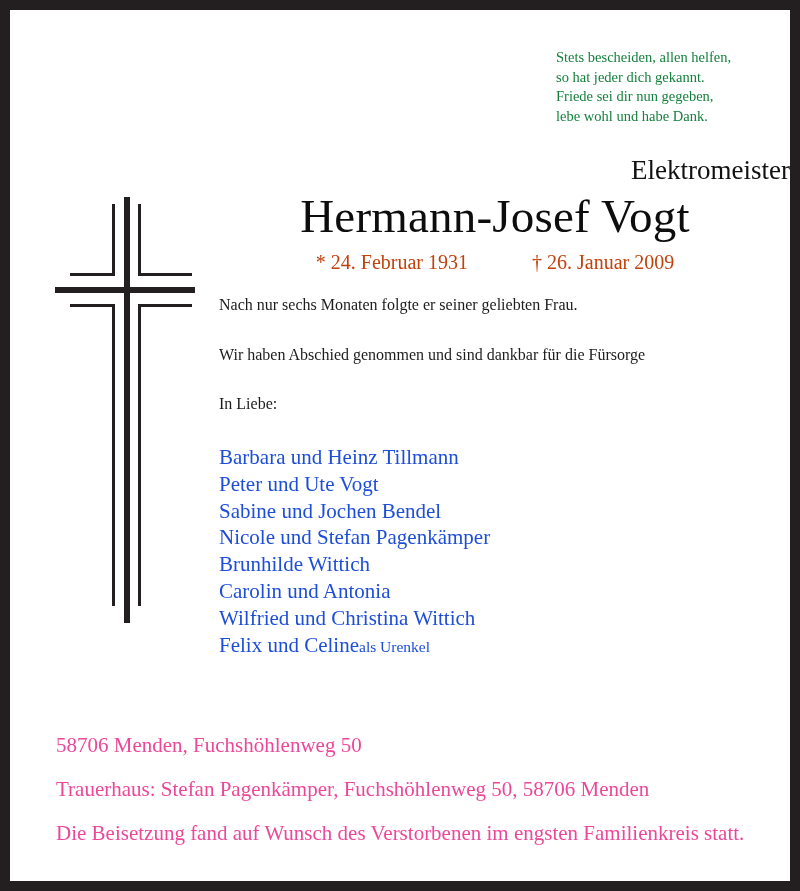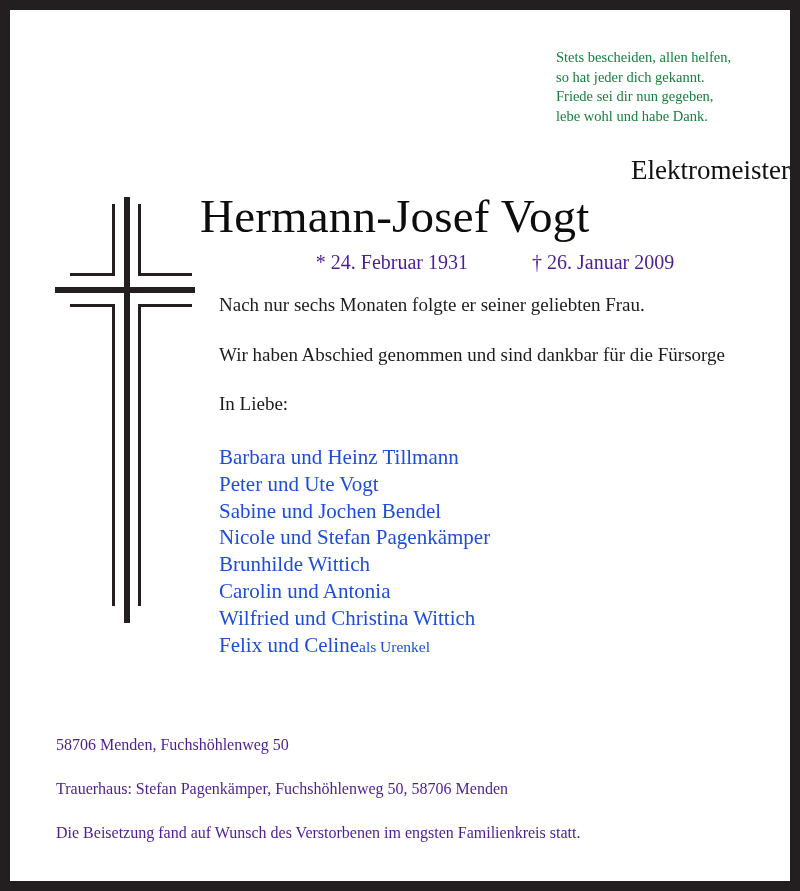--- a/index.html
+++ b/index.html
@@ -52,45 +52,45 @@
     text-align: right;
     font-size: 27px;
     line-height: 32px;
     color: #111;
   }
   .name {
     position: absolute;
     left: 190px;
     top: 178px;
     width: 590px;
-    text-align: left;
+    text-align: center;
     font-size: 47px;
     line-height: 56px;
     letter-spacing: 0.2px;
     color: #0d0d0d;
   }
   .dates {
     position: absolute;
     left: 190px;
     top: 239px;
     width: 590px;
     text-align: center;
     font-size: 20px;
     line-height: 26px;
-    color: #4c1d95;
+    color: #c2410c;
   }
   .dates .birth { margin-right: 64px; }
 
   
   .body-text {
     position: absolute;
     left: 209px;
     top: 283px;
     width: 560px;
-    font-size: 19px;
+    font-size: 16px;
     line-height: 24px;
     color: #1c1c1c;
   }
   .body-text p { margin: 0; }
   .body-text .gap { height: 26px; }
   .body-text .gap-small { height: 25px; }
 
   
   .mourners {
     position: absolute;
@@ -105,23 +105,23 @@
   .mourners .note {
     font-size: 15.5px;
   }
 
   
   .footer {
     position: absolute;
     left: 46px;
     top: 724px;
     width: 700px;
-    font-size: 16px;
+    font-size: 21px;
     line-height: 22px;
-    color: #4c1d95;
+    color: #ec4899;
   }
   .footer .line { margin-bottom: 22px; }
   .footer .line:last-child { margin-bottom: 0; }
 
   
   .cross {
     position: absolute;
     left: 36px;
     top: 176px;
     width: 160px;

